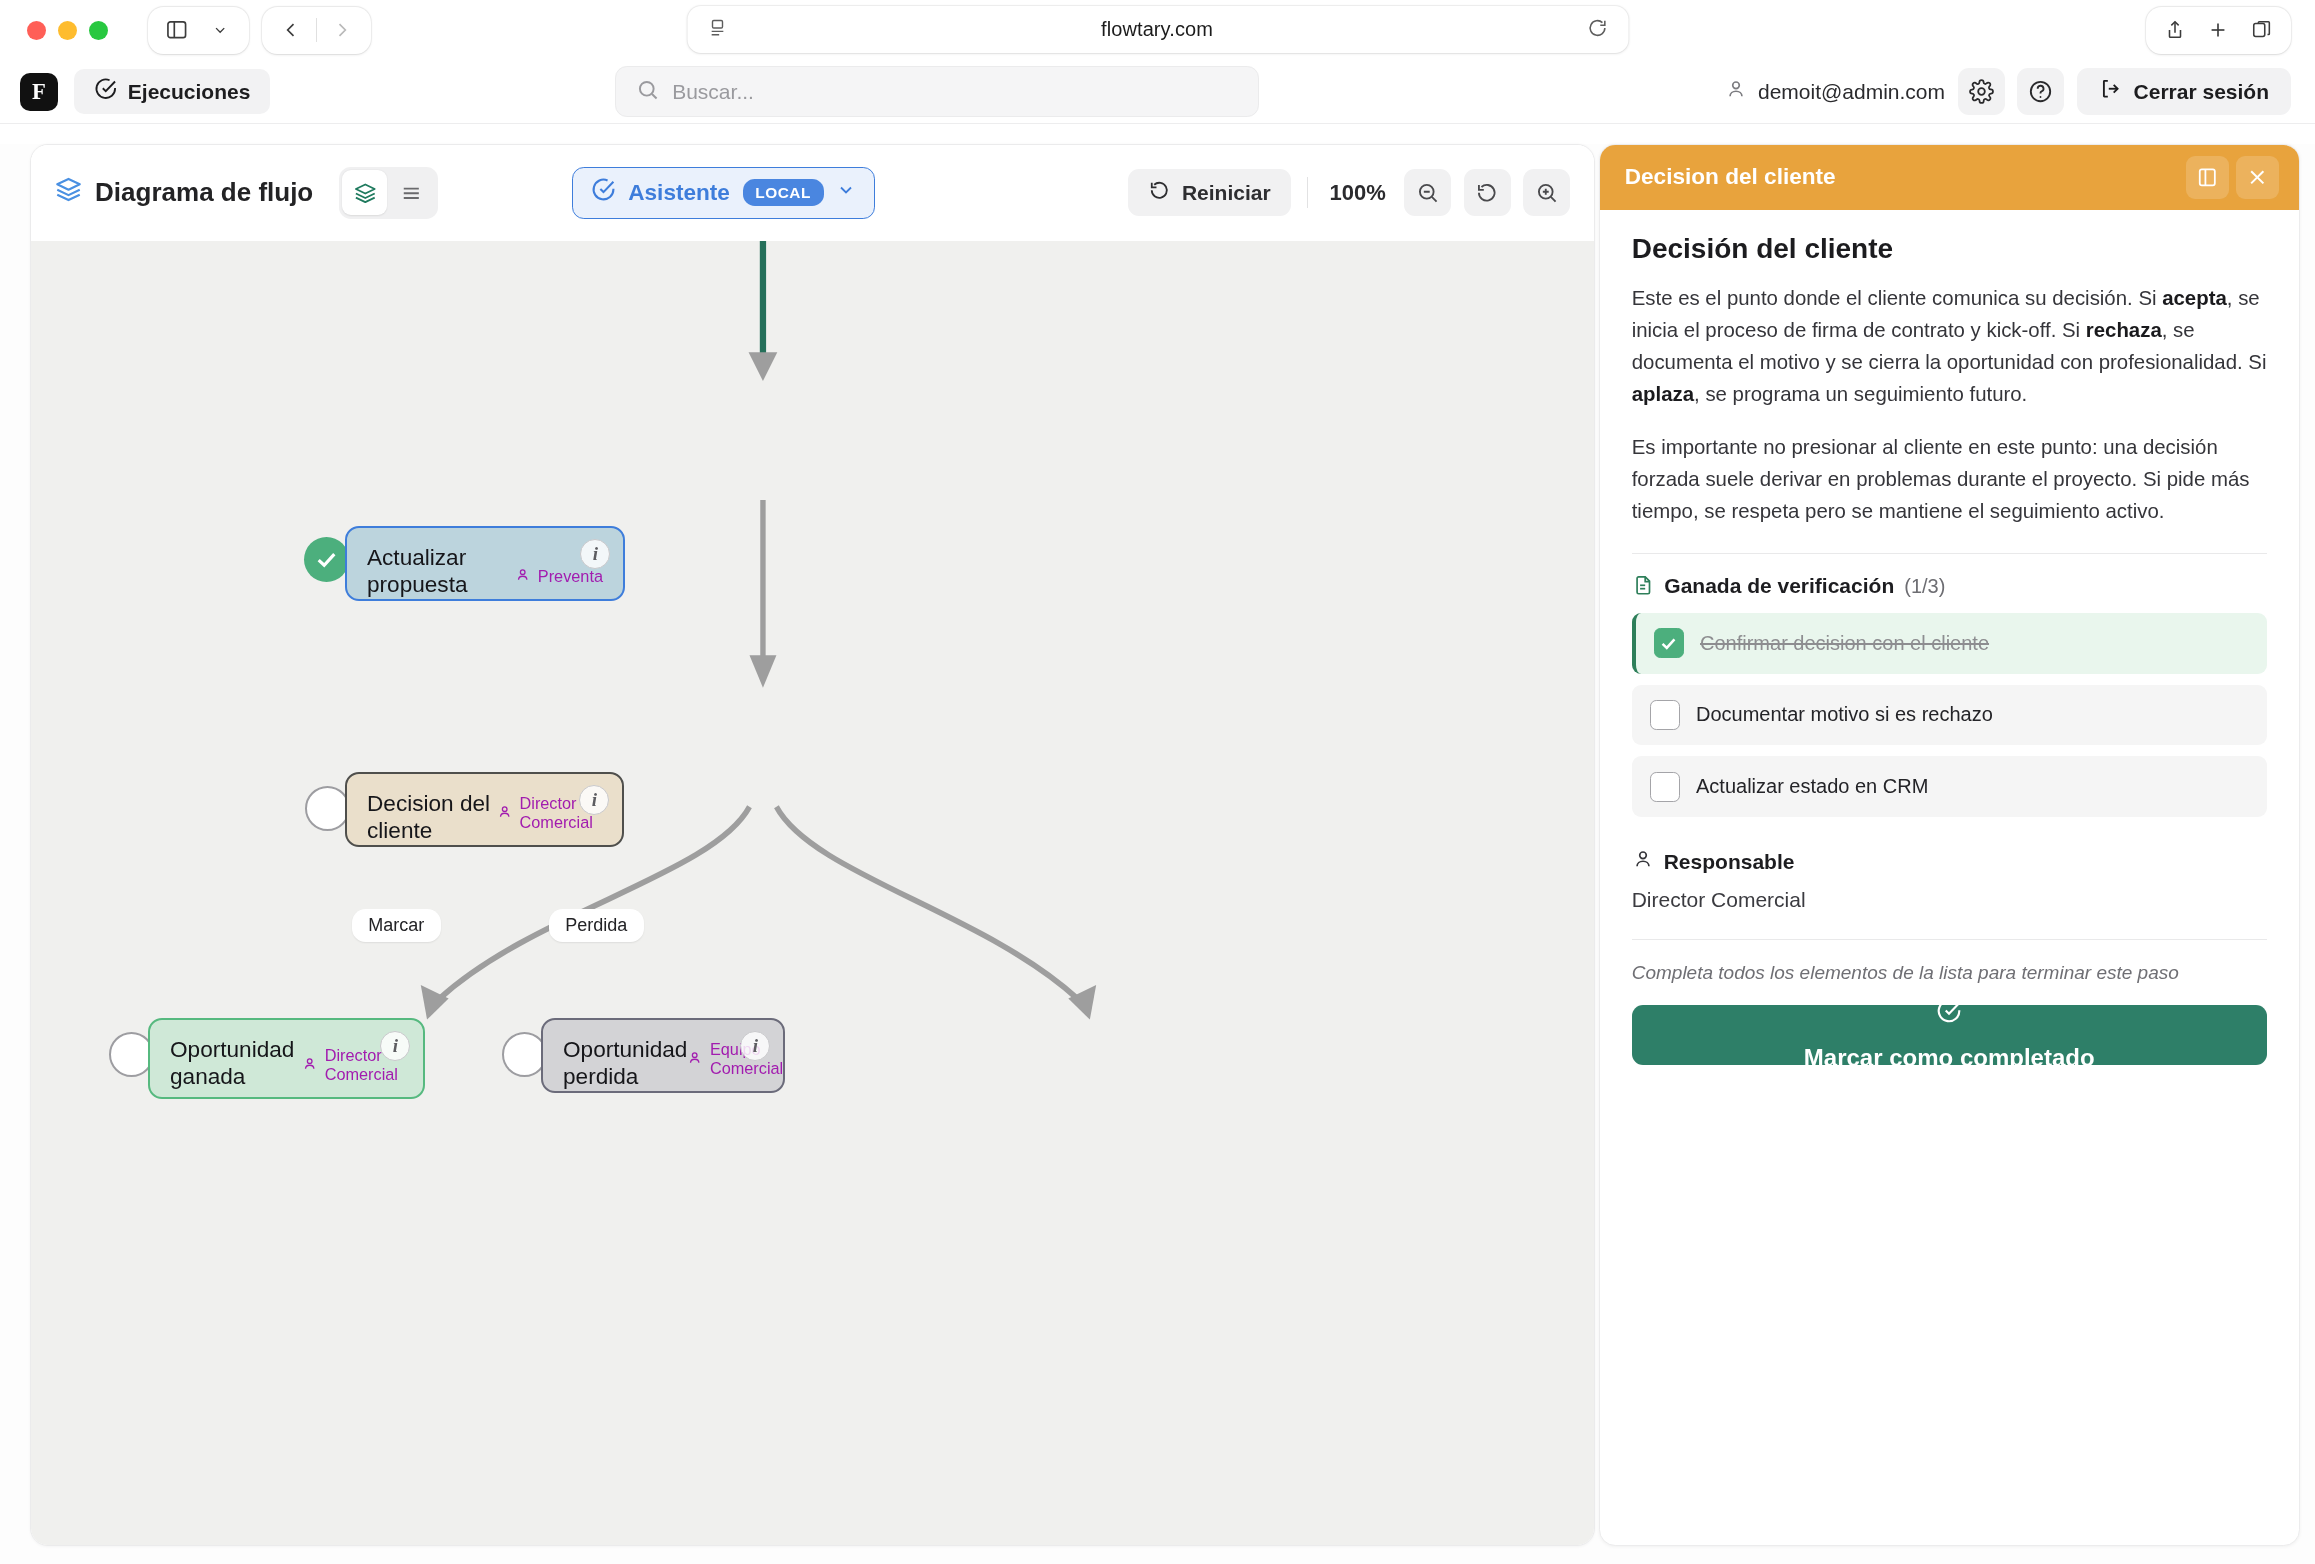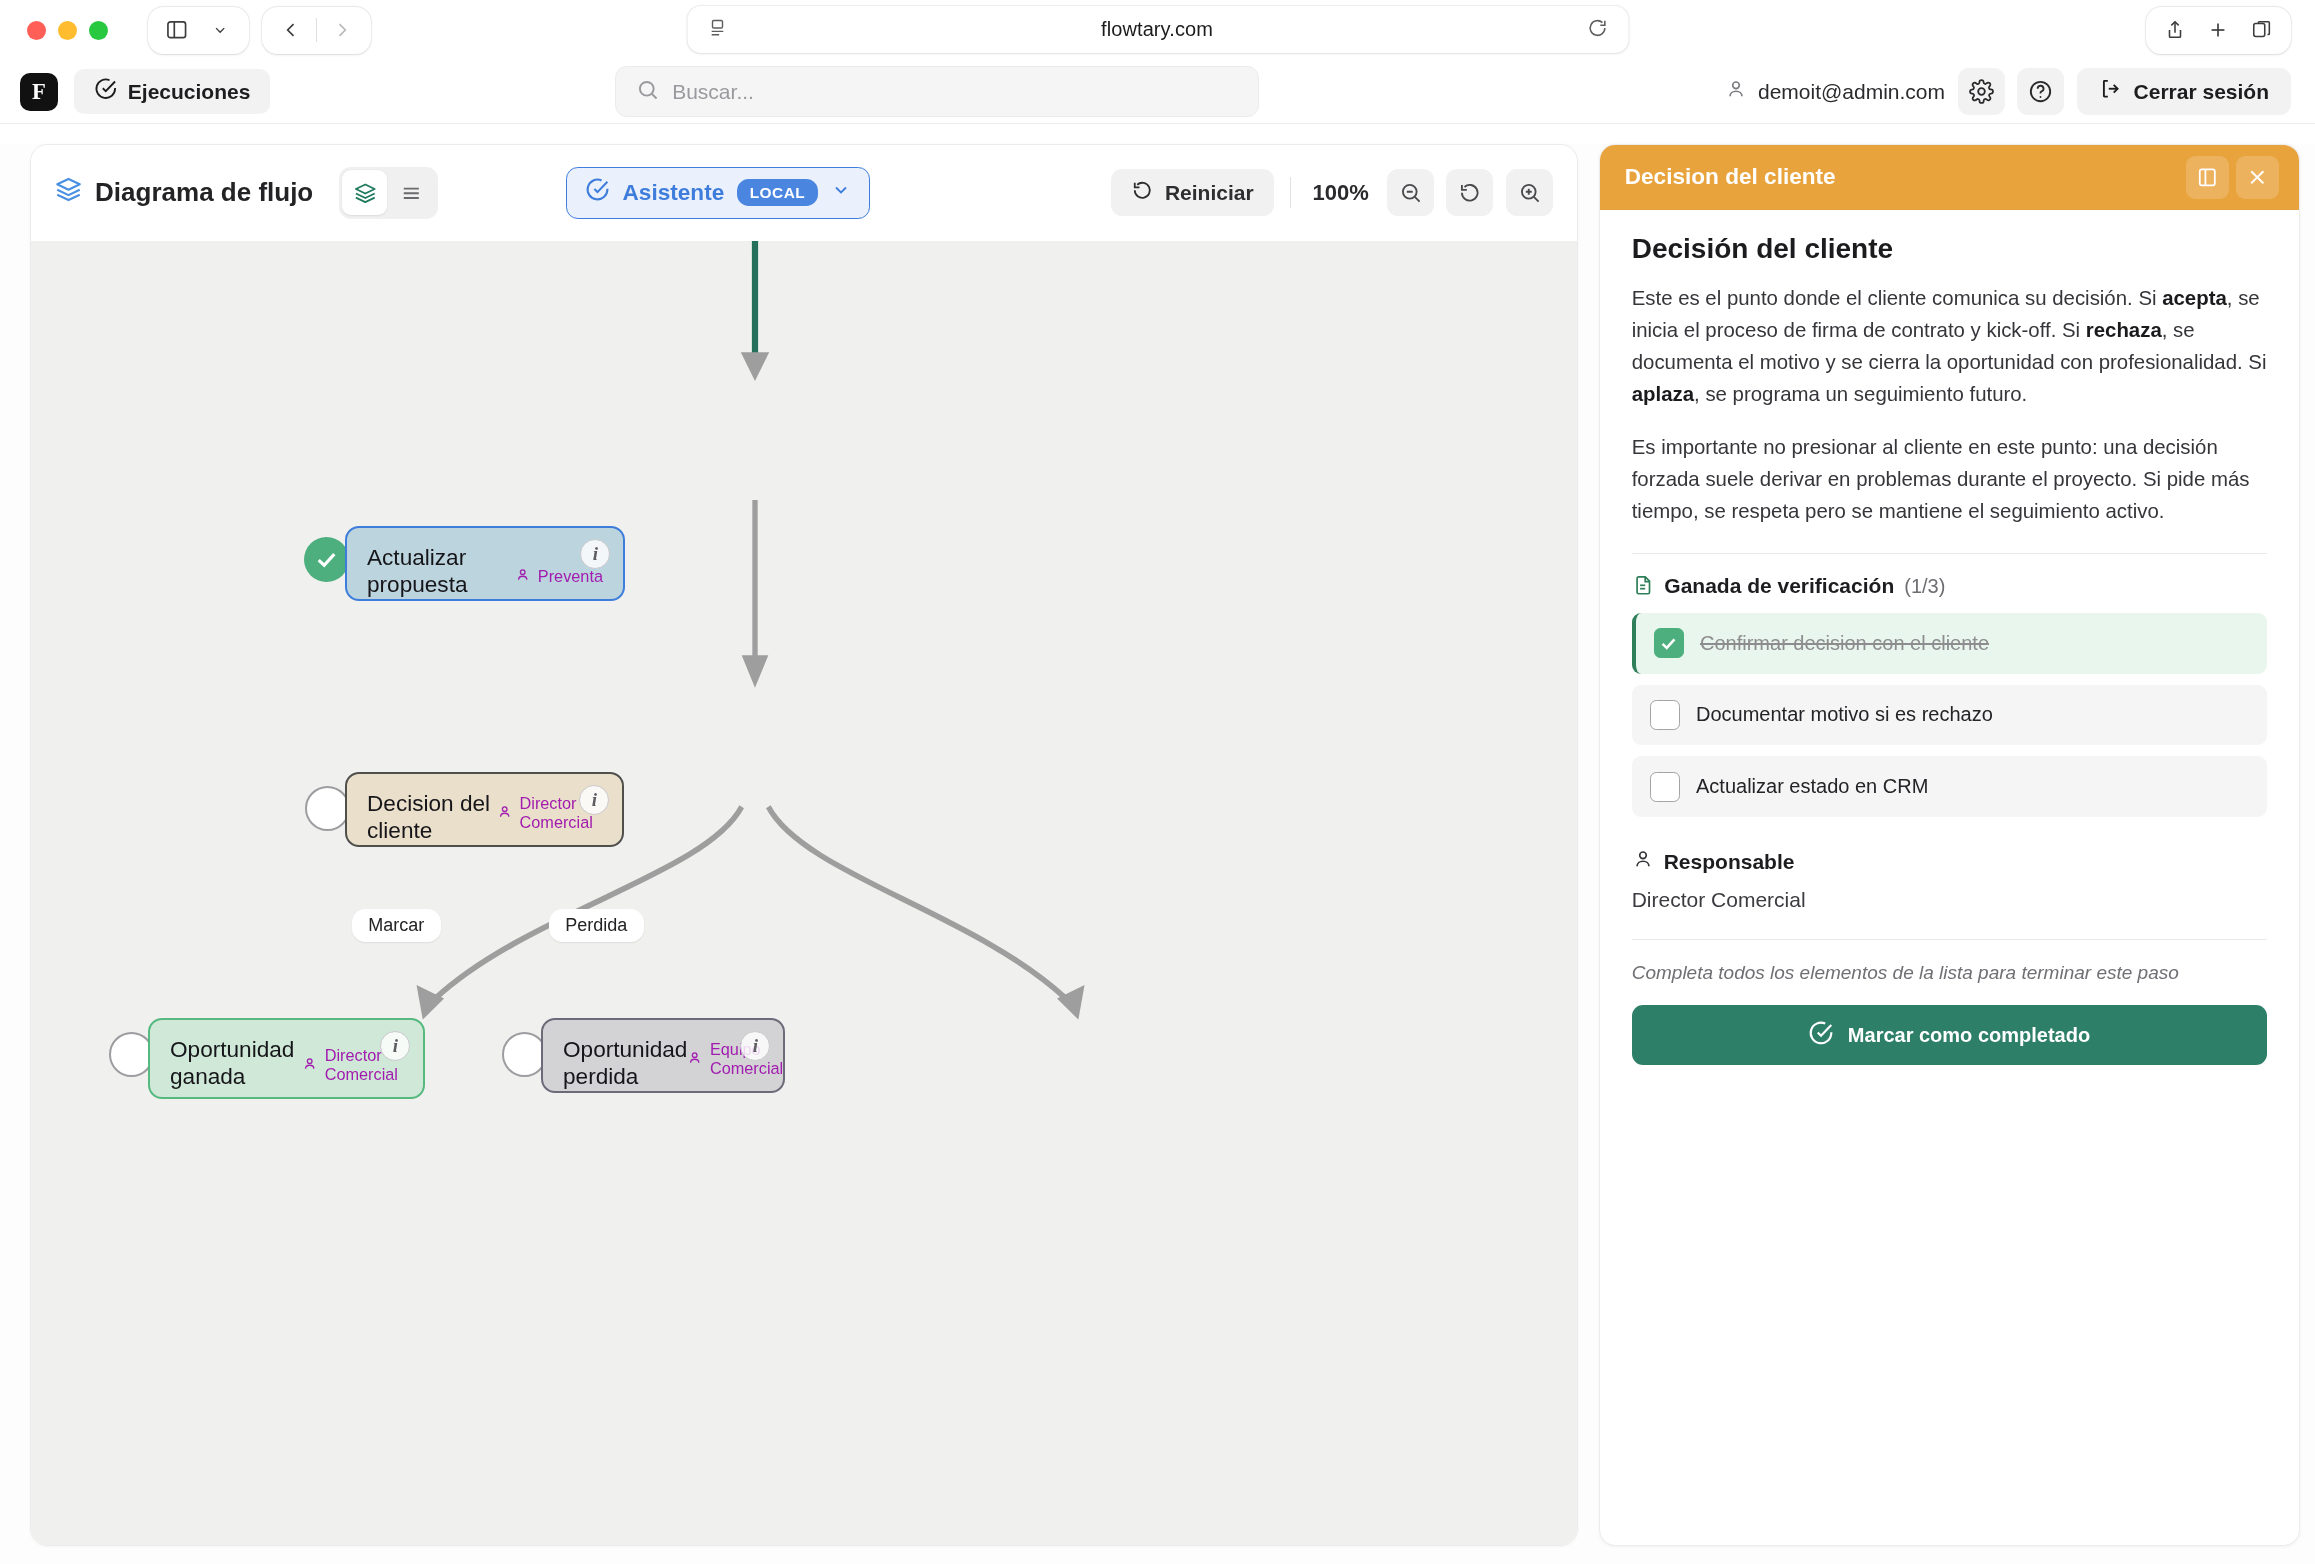--- a/index.html
+++ b/index.html
@@ -126,21 +126,21 @@
     height: 47px; padding: 0 22px;
     font-size: 21px; color: #1d1d1f; font-weight: 600;
   }
 
   .header-rule { height: 0.9px; background: #ededee; width: 100%; }
   .ghost-row { height: 20px; background: #fff; }
 
   
   .main {
     display: flex;
-    gap: 21px;
+    gap: 4px;
     padding: 0 16.3px 18px 30px;
     height: calc(1564px - 60px - 63px - 0.9px - 20px);
     background: #fdfdfd;
     align-items: stretch;
   }
 
   
   .flow-card {
     flex: 1;
     background: #ffffff;
@@ -337,21 +337,21 @@
   .panel-note {
     font-size: 19px; font-style: italic; color: #6f6f74;
     line-height: 1.42; margin-bottom: 18px;
   }
   .complete-btn {
     background: #2e7f68;
     border-radius: 11px;
     height: 60px;
     display: flex; align-items: center; justify-content: center;
     gap: 13.6px;
-    color: #ffffff; font-size: 20px; font-weight: bold;
+    color: #ffffff; font-size: 24px; font-weight: bold; flex-direction: column;
   }
 </style>
 </head>
 <body>
 
 <div class="browser-chrome">
 
   <div class="traffic-lights">
     <span class="tl red"></span>
     <span class="tl yellow"></span>

